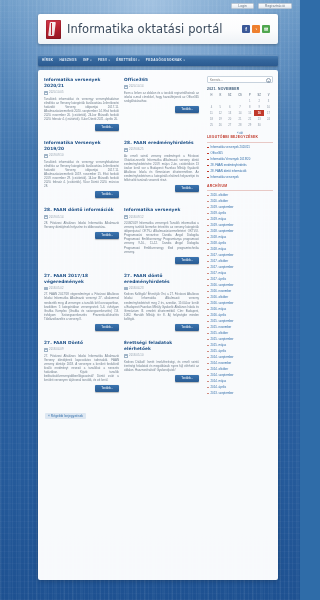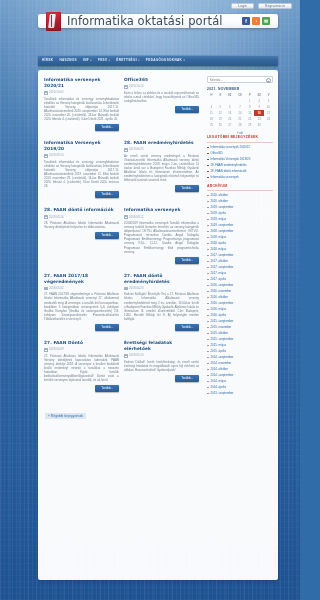--- a/index.html
+++ b/index.html
@@ -36,21 +36,21 @@
   .topbtn{
     font-size:3.2px;line-height:6px;height:6px;padding:0 6px;
     background:linear-gradient(180deg,#fdfdfd,#e2e8ef);
     border:1px solid #b9c6d4;border-radius:1px;color:#5a6b7d;
     letter-spacing:.2px;white-space:nowrap;cursor:pointer;
     display:flex;align-items:center;
   }
 
   
   .headerband{
-    position:absolute;left:38px;right:22px;top:14px;height:14px;
+    position:absolute;left:38px;right:22px;top:14px;height:30px;
     background:linear-gradient(180deg,#ffffff 0%,#fbfcfd 55%,#eef2f6 100%);
     border-radius:2px;
     box-shadow:0 1px 3px rgba(0,0,0,.28);
     display:flex;align-items:center;padding:0 8px;
   }
   .logo{
     width:15px;height:19px;margin-right:6px;flex:0 0 auto;
     background:linear-gradient(160deg,#d2384a 0%,#b7202f 48%,#8f1622 100%);
     border-radius:1px;position:relative;overflow:hidden;
     box-shadow:inset 0 0 0 .6px rgba(0,0,0,.2);

